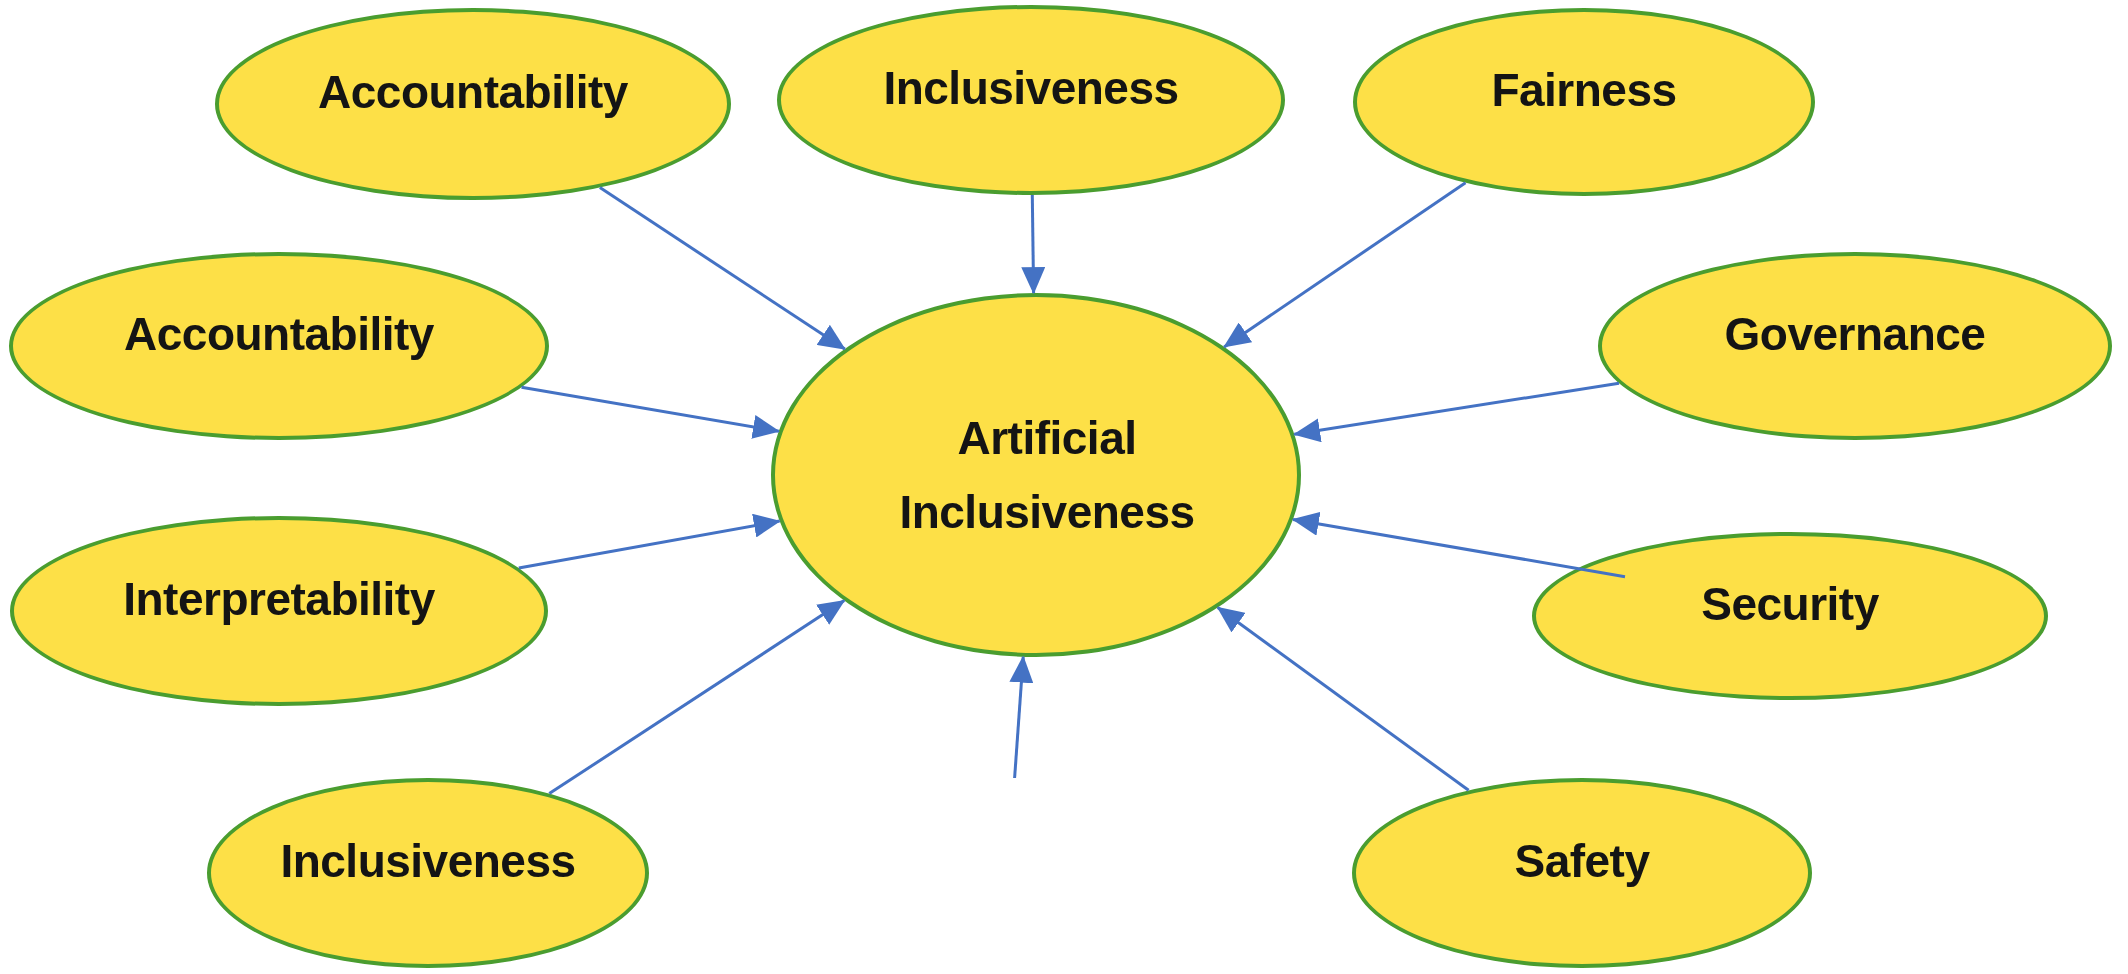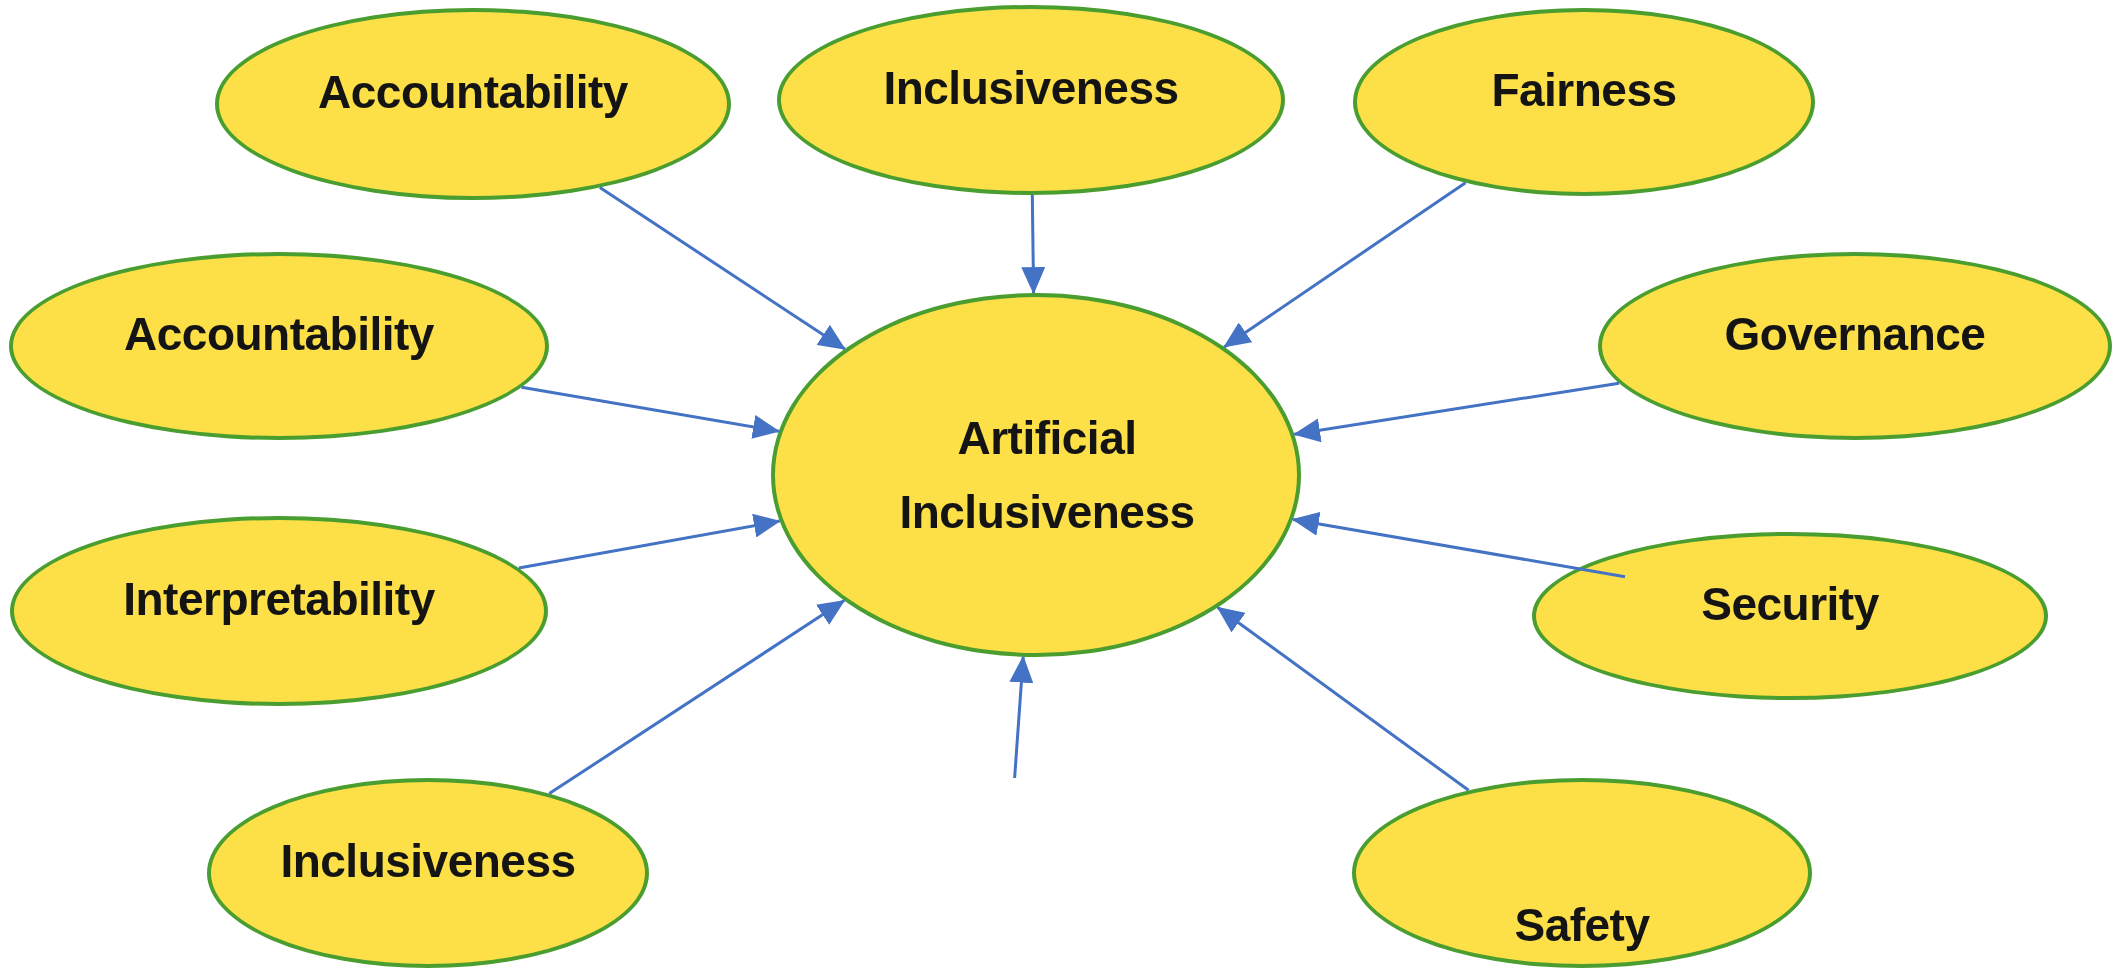--- a/index.html
+++ b/index.html
@@ -94,16 +94,16 @@
     </div>
     <div class="node" style="left: 10px; top: 516px; width: 538px; height: 190px;">
       <span class="node-label">Interpretability</span>
     </div>
     <div class="node" style="left: 1532px; top: 532px; width: 516px; height: 168px;">
       <span class="node-label">Security</span>
     </div>
     <div class="node" style="left: 207px; top: 778px; width: 442px; height: 190px;">
       <span class="node-label">Inclusiveness</span>
     </div>
-    <div class="node" style="left: 1352px; top: 778px; width: 460px; height: 190px; align-items: flex-end;">
+    <div class="node" style="left: 1352px; top: 778px; width: 460px; height: 190px;">
       <span class="node-label">Safety</span>
     </div>
   </div>
 
 </body></html>

